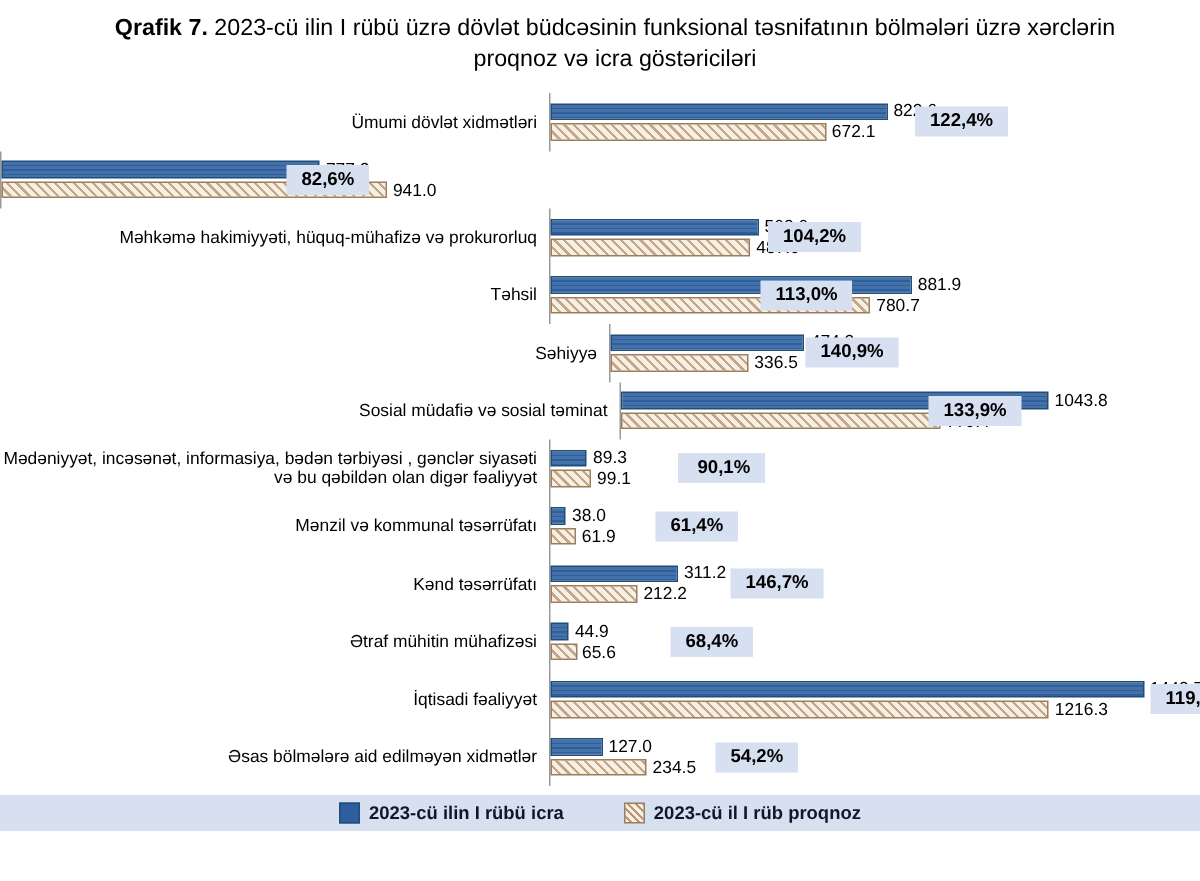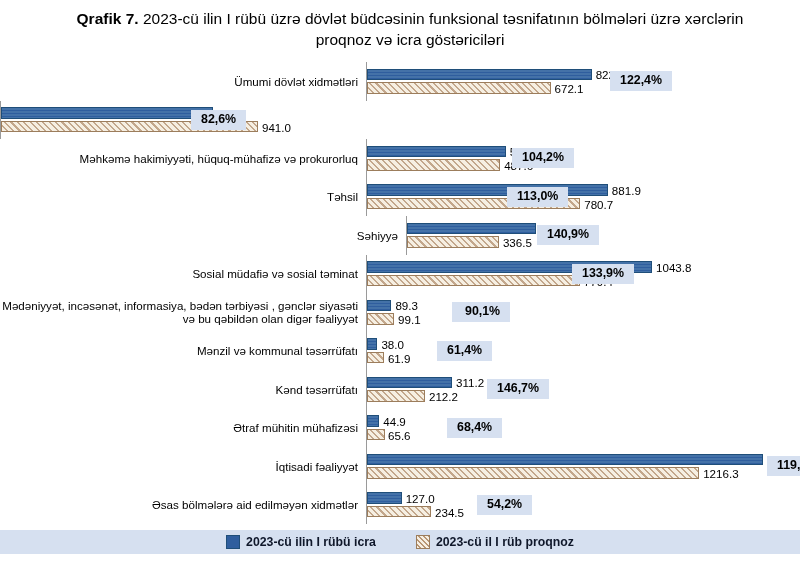--- a/index.html
+++ b/index.html
@@ -207,21 +207,21 @@
         <div class="row" style="height: 38.5px; padding-left: 40px;">
           <div class="cat-label">Səhiyyə</div>
           <div class="bars-area">
             <div class="bar actual" style="width: 129.493px; top: 6.545px; height: 11.55px;"></div>
             <div class="bar-value" style="left: 129.493px; top: 12.32px;">474.2</div>
             <div class="bar forecast" style="width: 91.8904px; top: 20.405px; height: 11.55px;"></div>
             <div class="bar-value" style="left: 91.8904px; top: 26.18px;">336.5</div>
             <div class="pct-box" style="left: 130px; top: 19.25px;">140,9%</div>
           </div>
         </div>
-        <div class="row" style="height: 38.5px;">
+        <div class="row" style="height: 38.5px; padding-left: 47px;">
           <div class="cat-label">Sosial müdafiə və sosial təminat</div>
           <div class="bars-area">
             <div class="bar actual" style="width: 285.038px; top: 6.545px; height: 11.55px;"></div>
             <div class="bar-value" style="left: 285.038px; top: 12.32px;">1043.8</div>
             <div class="bar forecast" style="width: 212.836px; top: 20.405px; height: 11.55px;"></div>
             <div class="bar-value" style="left: 212.836px; top: 26.18px;">779.4</div>
             <div class="pct-box" style="left: 205px; top: 19.25px;">133,9%</div>
           </div>
         </div>
         <div class="row" style="height: 38.5px;">

